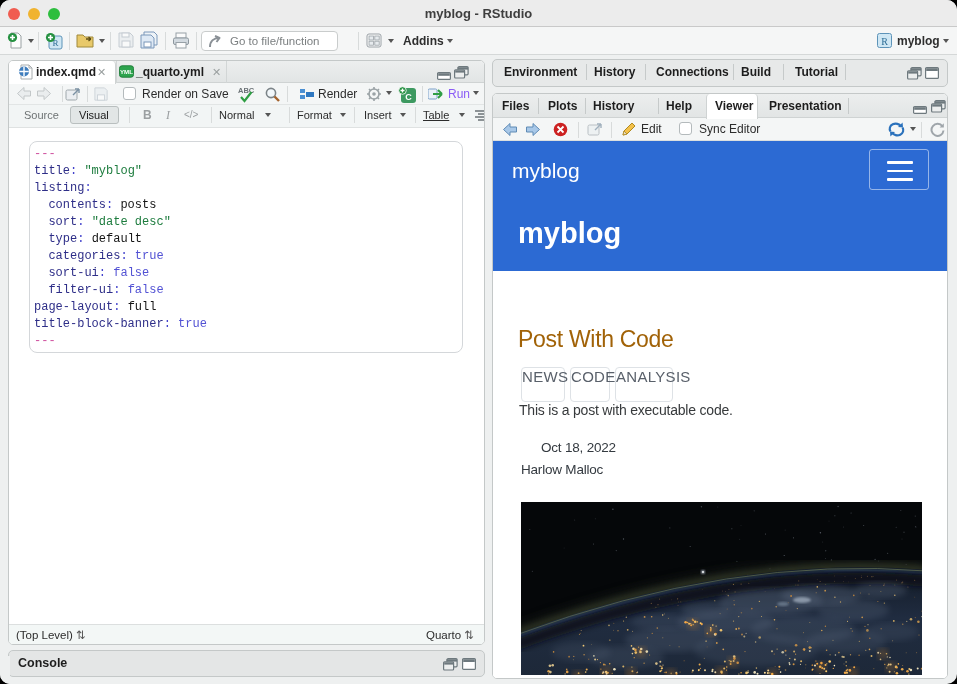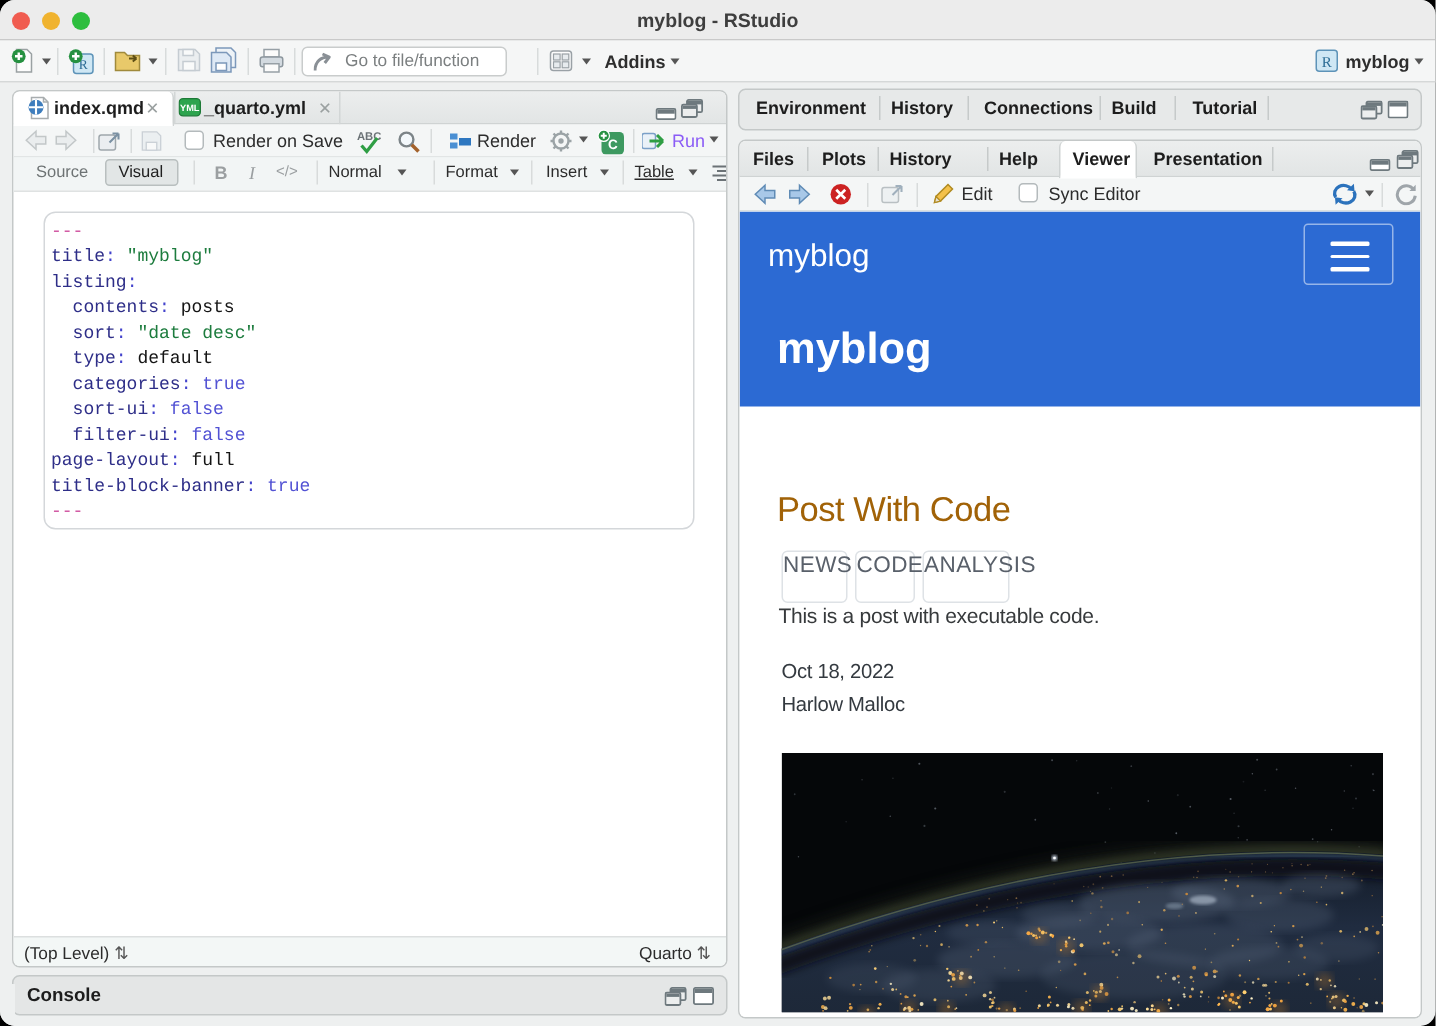--- a/index.html
+++ b/index.html
@@ -425,21 +425,21 @@
         <div class="hline" style="top:11px;"></div>
         <div class="hline" style="top:19.5px;"></div>
         <div class="hline" style="top:28px;"></div>
       </div>
       <div class="banner">myblog</div>
       <div class="posttitle">Post With Code</div>
       <div class="pill" style="left:28px; width:44px;">NEWS</div>
       <div class="pill" style="left:77px; width:40px;">CODE</div>
       <div class="pill" style="left:122px; width:58px;">ANALYSIS</div>
       <div class="desc">This is a post with executable code.</div>
-      <div class="meta" style="top:299px;">Oct 18, 2022</div>
+      <div class="meta" style="top:299px;margin-left:20px;">Oct 18, 2022</div>
       <div class="meta" style="top:321px;">Harlow Malloc</div>
       <div id="earth" style="position:absolute; left:28px; top:361px; width:401px; height:173px; overflow:hidden;"><svg width="401" height="173" viewBox="0 0 401 173" xmlns="http://www.w3.org/2000/svg">
             <defs>
               <linearGradient id="eg" x1="0" y1="0" x2="0" y2="1">
                 <stop offset="0" stop-color="#121a26"></stop>
                 <stop offset="0.45" stop-color="#202c40"></stop>
                 <stop offset="1" stop-color="#1d2838"></stop>
               </linearGradient>
               <filter id="b1">
                 <feGaussianBlur stdDeviation="1.1"></feGaussianBlur>

